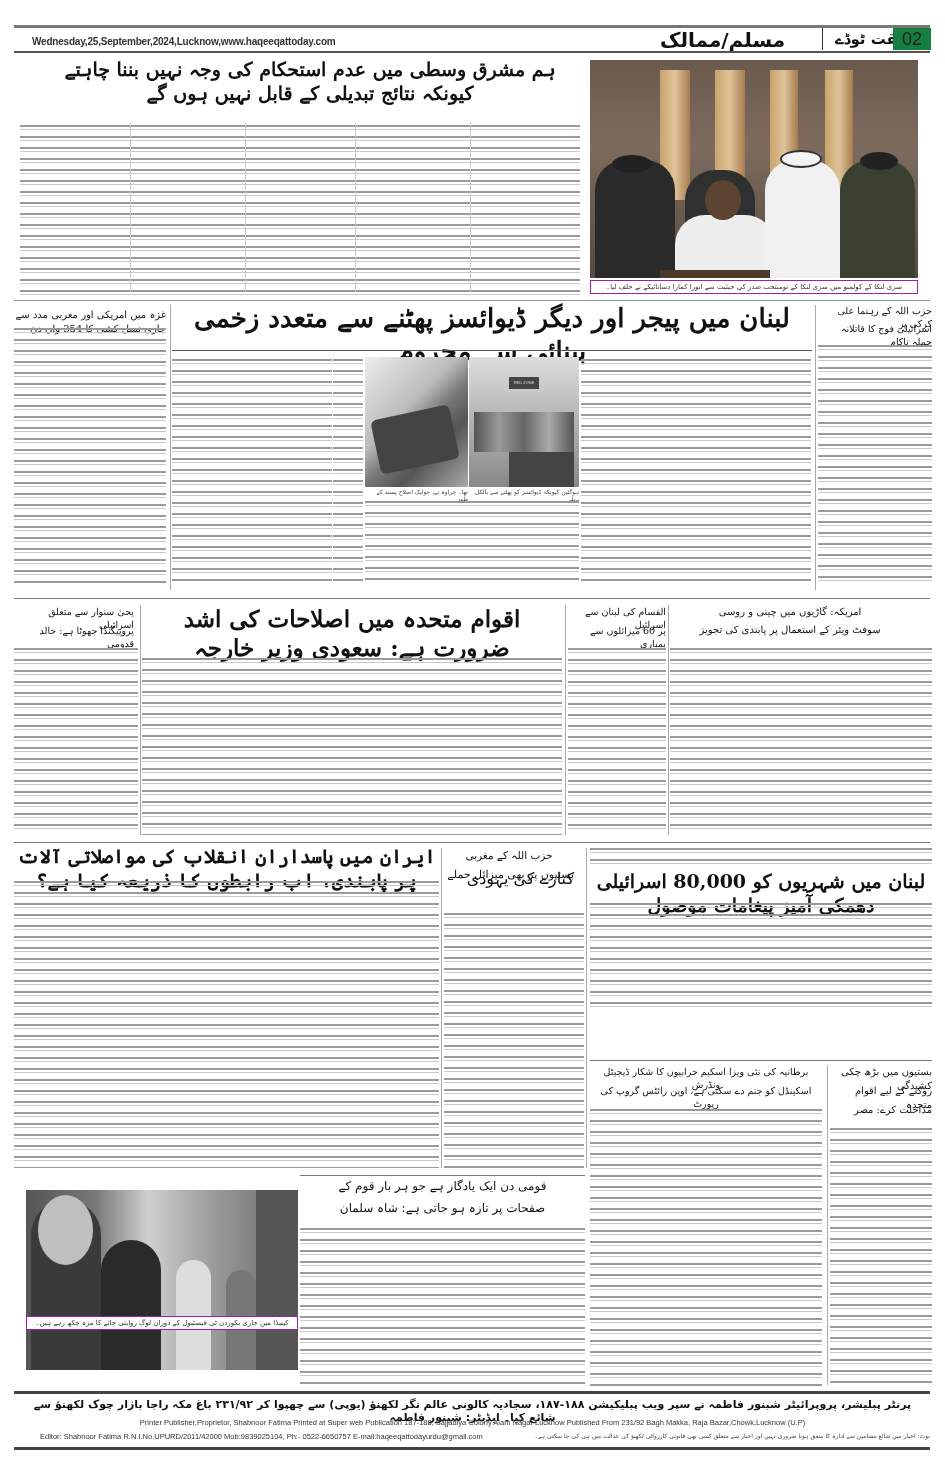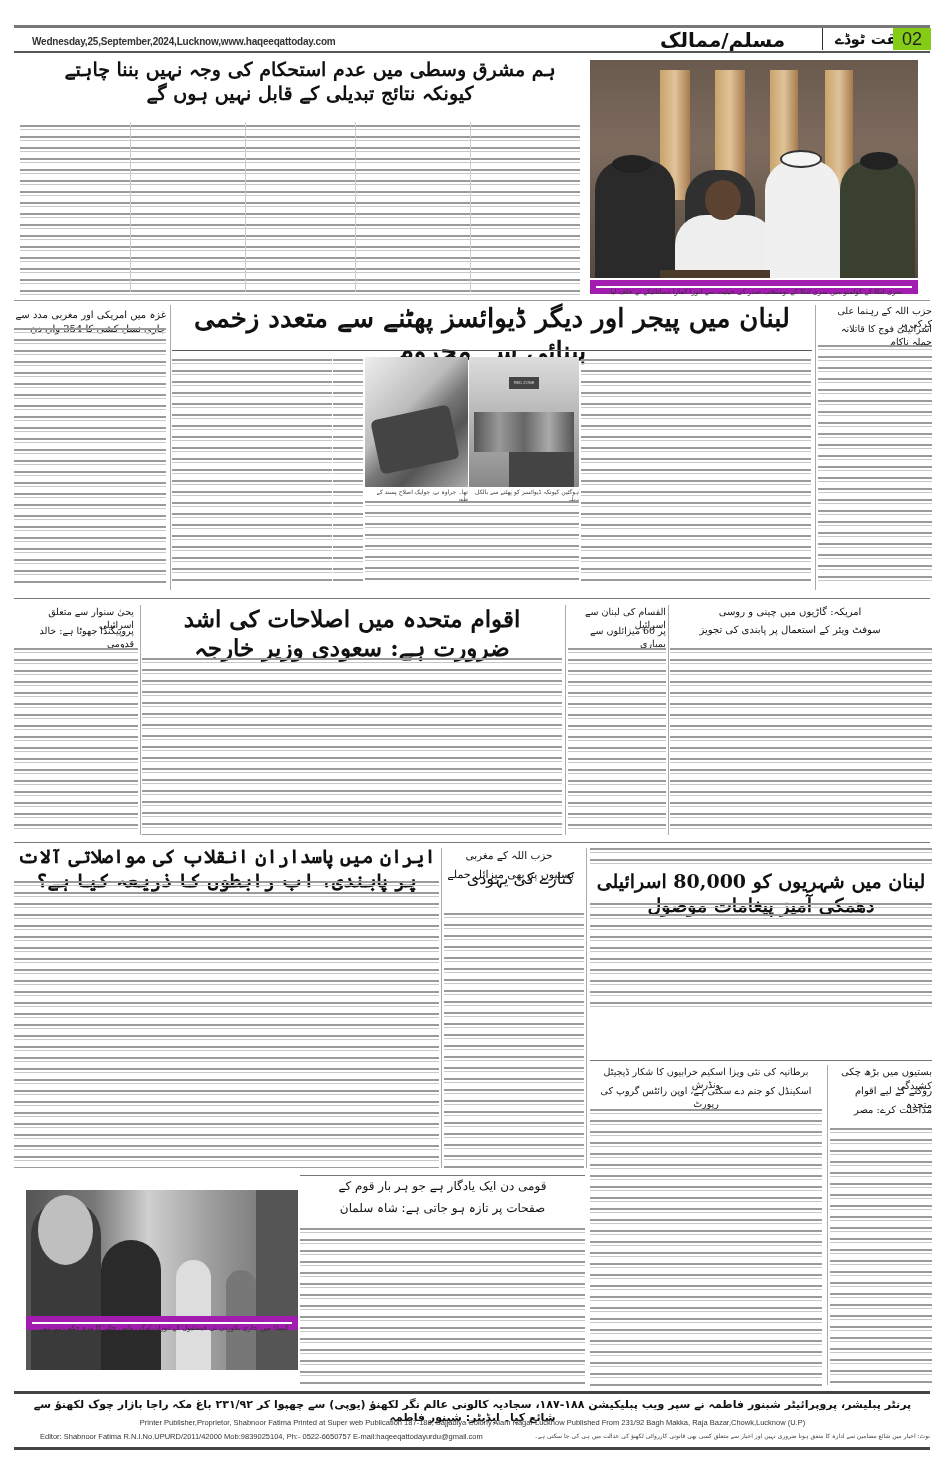--- a/index.html
+++ b/index.html
@@ -6,27 +6,27 @@
 html,body{width:945px;height:1470px;background:#fff;overflow:hidden}
 body{font-family:"DejaVu Sans",sans-serif;color:#222;position:relative}
 .abs{position:absolute}
 .rtl{direction:rtl;text-align:right}
 .hdr-date{left:32px;top:36px;font-family:"Liberation Sans",sans-serif;font-size:10px;font-weight:bold;color:#333;letter-spacing:-0.2px}
 .hdr-line-top{left:14px;top:25px;width:916px;height:3px;background:#777}
 .hdr-line-bot{left:14px;top:51px;width:916px;height:2px;background:#555}
 .hdr-section{left:660px;top:28px;font-size:20px;font-weight:bold;color:#111}
 .hdr-brand{left:835px;top:30px;font-size:15px;font-weight:bold;color:#111}
 .hdr-sep{left:822px;top:28px;width:1px;height:22px;background:#333}
-.hdr-pg{left:893px;top:28px;width:38px;height:22px;background:#84cc16;font-family:"Liberation Sans",sans-serif;font-size:18px;color:#222;text-align:center;line-height:22px}
+.hdr-pg{left:893px;top:28px;width:38px;height:22px;background:#15803d;font-family:"Liberation Sans",sans-serif;font-size:18px;color:#222;text-align:center;line-height:22px}
 .hl{font-family:"DejaVu Serif",serif;font-weight:bold;color:#111;direction:rtl;text-align:center;line-height:1.25}
 .col{position:absolute;overflow:hidden}
 .col .lines{position:absolute;left:0;right:0;top:0;bottom:0;background:repeating-linear-gradient(to bottom,transparent 0,transparent 3px,#9a9a9a 3px,#9a9a9a 5px,transparent 5px,transparent 7px,#c8c8c8 7px,#c8c8c8 8px,transparent 8px,transparent 11px)}
 .rule{position:absolute;background:#555}
 .photo{position:absolute;background:#999;overflow:hidden}
-.caption{position:absolute;font-size:7px;color:#333;direction:rtl;text-align:center;border:6px solid #a21caf;background:#fff;line-height:12px}
+.caption{position:absolute;font-size:7px;color:#333;direction:rtl;text-align:center;border:1px solid #a21caf;background:#fff;line-height:12px}
 .small-hl{font-family:"DejaVu Serif",serif;color:#111;direction:rtl;text-align:right;line-height:1.4}
 .footer-ur{left:30px;top:1398px;width:885px;font-size:11px;font-weight:bold;direction:rtl;text-align:center;color:#111}
 .footer-en{font-family:"Liberation Sans",sans-serif;font-size:7.5px;color:#333;text-align:center;left:30px;width:885px}
 </style>
 </head>
 <body>
 
 <div class="abs hdr-line-top"></div>
 <div class="abs hdr-date">Wednesday,25,September,2024,Lucknow,www.haqeeqattoday.com</div>
 <div class="abs hdr-section rtl">مسلم/ممالک</div>

